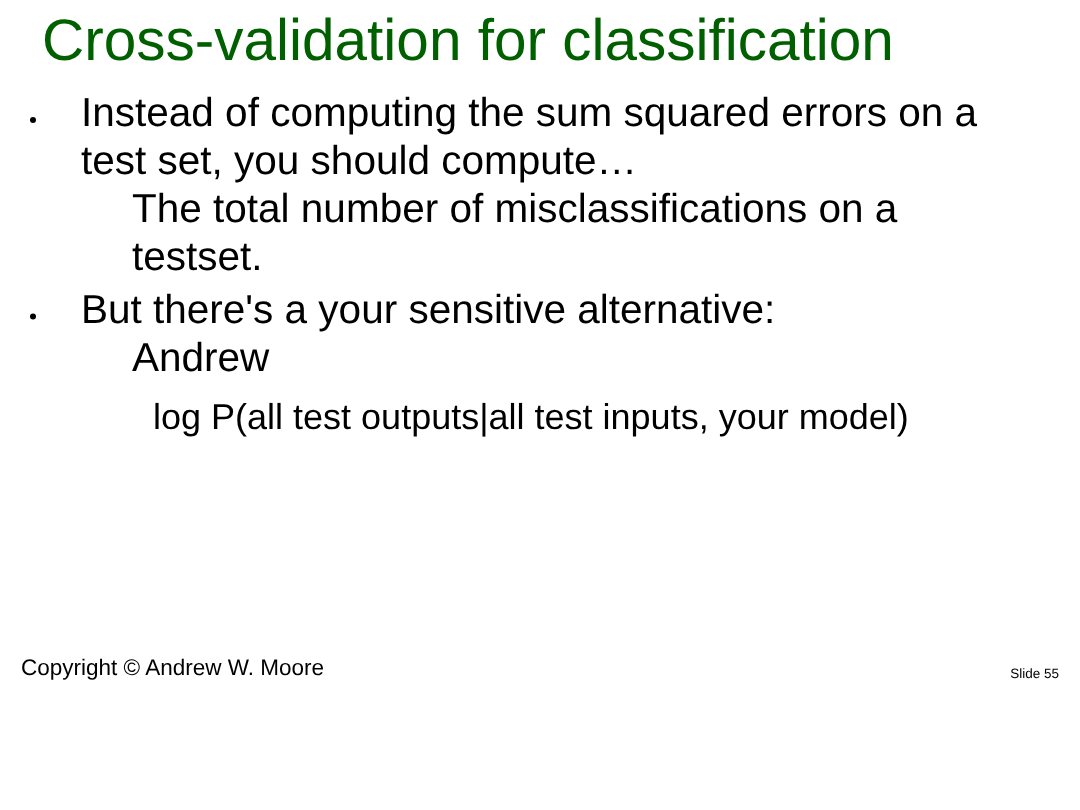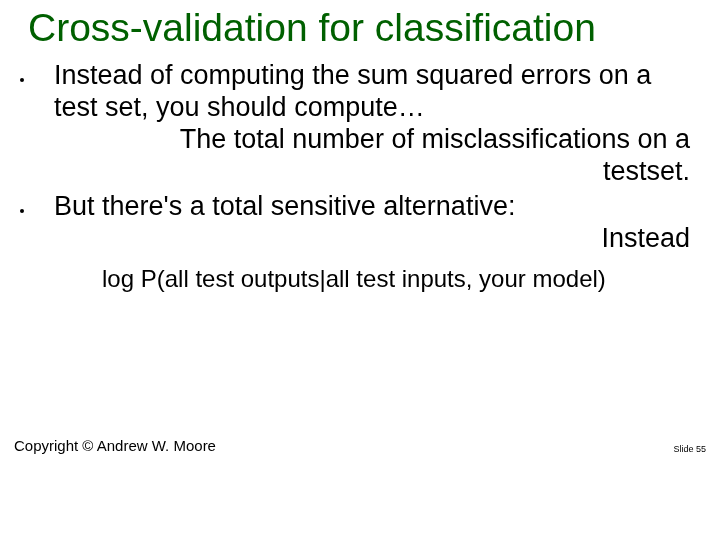--- a/index.html
+++ b/index.html
@@ -45,21 +45,20 @@
     border-radius: 50%;
     margin-top: 18px;
     margin-right: 30px;
     flex: 0 0 auto;
   }
   .bullet-text {
     flex: 1 1 auto;
   }
   .sub {
     padding-left: 34px;
-    text-align: right;
   }
   .formula {
     padding-left: 82px;
     font-size: 24px;
     margin-top: 10px;
   }
   .footer-left {
     position: absolute;
     left: 14px;
     bottom: 10px;
@@ -88,22 +87,22 @@
       <div class="bullet-dot"></div>
       <div class="bullet-text">
         <span>Instead of computing the sum squared errors on a test set, you should compute…</span>
         <div class="sub">The total number of misclassifications on a testset.</div>
       </div>
     </div>
 
     <div class="bullet-row">
       <div class="bullet-dot"></div>
       <div class="bullet-text">
-        <span>But there's a total sensitive alternative:</span>
-        <div class="sub">Instead</div>
+        <span>But there's a your sensitive alternative:</span>
+        <div class="sub">Andrew</div>
       </div>
     </div>
 
     <div class="formula">log P(all test outputs|all test inputs, your model)</div>
 
   </div>
 
   <div class="footer-left">Copyright © Andrew W. Moore</div>
   <div class="footer-right">Slide 55</div>
 

